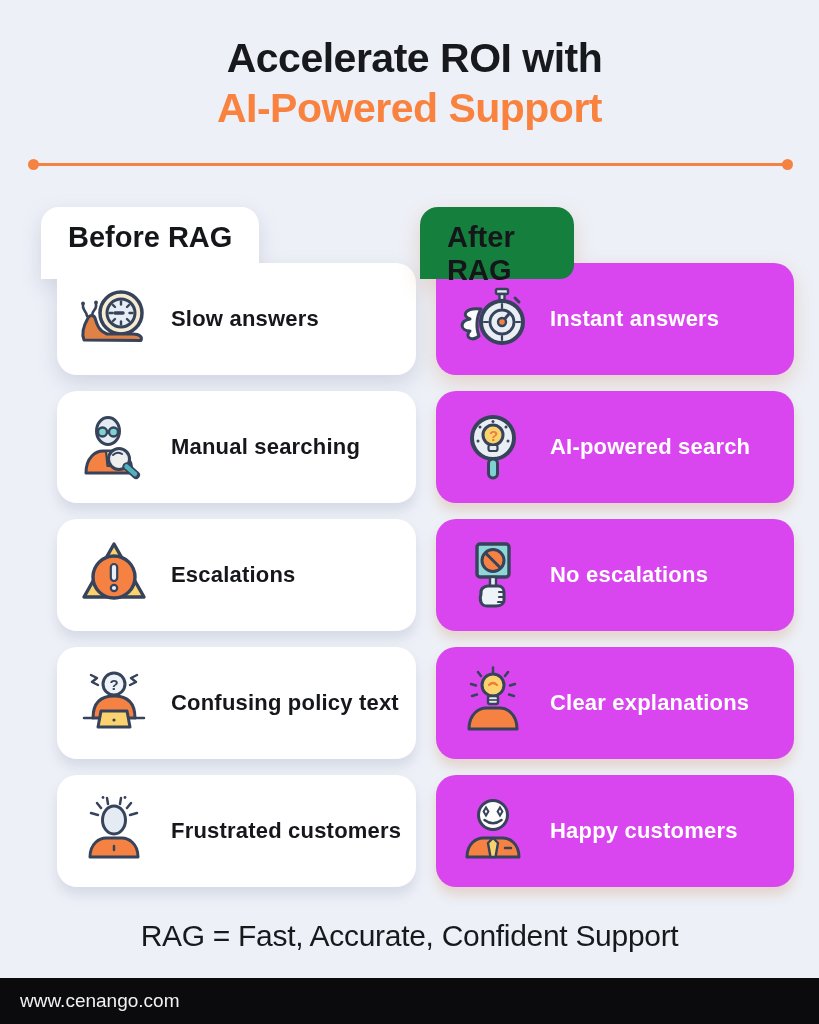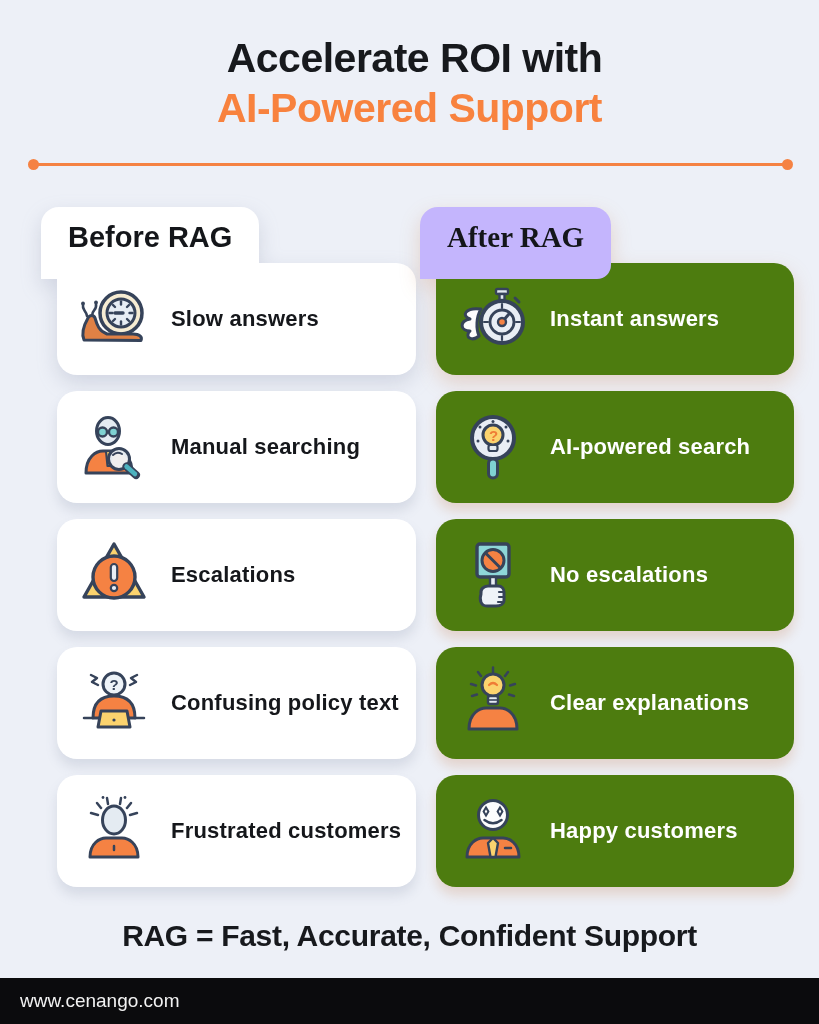--- a/index.html
+++ b/index.html
@@ -20,34 +20,34 @@
   
   .column{position:absolute;top:207px;height:690px;}
   .col-before{left:41px;width:359px;}
   .col-after{left:420px;width:358px;}
   .folder{position:absolute;left:0;top:0;width:100%;height:170px;}
   .folder.white{filter:drop-shadow(0 8px 10px rgba(110,120,150,.22));}
   .folder.orange{filter:drop-shadow(0 8px 10px rgba(190,100,40,.22));}
   .tab{position:absolute;left:0;top:0;height:72px;border-radius:18px 18px 14px 0;
        padding:14px 0 0 27px;box-sizing:border-box;font-weight:800;font-size:29px;color:#14161A;}
   .col-before .tab{width:218px;background:#FFFFFF;}
-  .col-after .tab{width:191px;background:#c4b5fd;font-family:Liberation Serif, serif;}
+  .col-after .tab{width:154px;background:#15803d;}
   .card{position:absolute;left:16px;width:100%;height:112px;border-radius:20px;
         display:flex;align-items:center;padding-left:16px;box-sizing:border-box;gap:16px;}
   .card.first{top:56px;border-radius:0 20px 20px 20px;}
   .card.white{background:#FFFFFF;box-shadow:0 8px 12px rgba(110,120,150,.18);}
-  .card.orange{background:#4d7c0f;box-shadow:0 8px 12px rgba(190,100,40,.20);}
+  .card.orange{background:#d946ef;box-shadow:0 8px 12px rgba(190,100,40,.20);}
   .folder .card{box-shadow:none;}
   .icon-box{width:82px;height:86px;flex:0 0 82px;display:flex;align-items:center;justify-content:center;}
   .label{font-weight:700;font-size:22px;letter-spacing:0.2px;}
   .card.white .label{color:#15171B;}
   .card.orange .label{color:#FFFFFF;}
   
   .tagline{position:absolute;top:919px;left:0;width:819px;text-align:center;
-           font-weight:700;font-size:30px;color:#17191D;letter-spacing:-0.3px;}
+           font-weight:400;font-size:30px;color:#17191D;letter-spacing:-0.3px;}
   .footer{position:absolute;left:0;top:978px;width:819px;height:46px;background:#0B0B0D;
           display:flex;align-items:center;justify-content:space-between;
           padding:0 20px;box-sizing:border-box;}
   .website{color:#F2F2F2;font-size:19px;}
   .brand{display:flex;align-items:center;gap:7px;}
   .brand-text{color:#FFFFFF;font-weight:800;font-size:24px;letter-spacing:0.5px;}
 </style>
 </head>
 <body>
 

